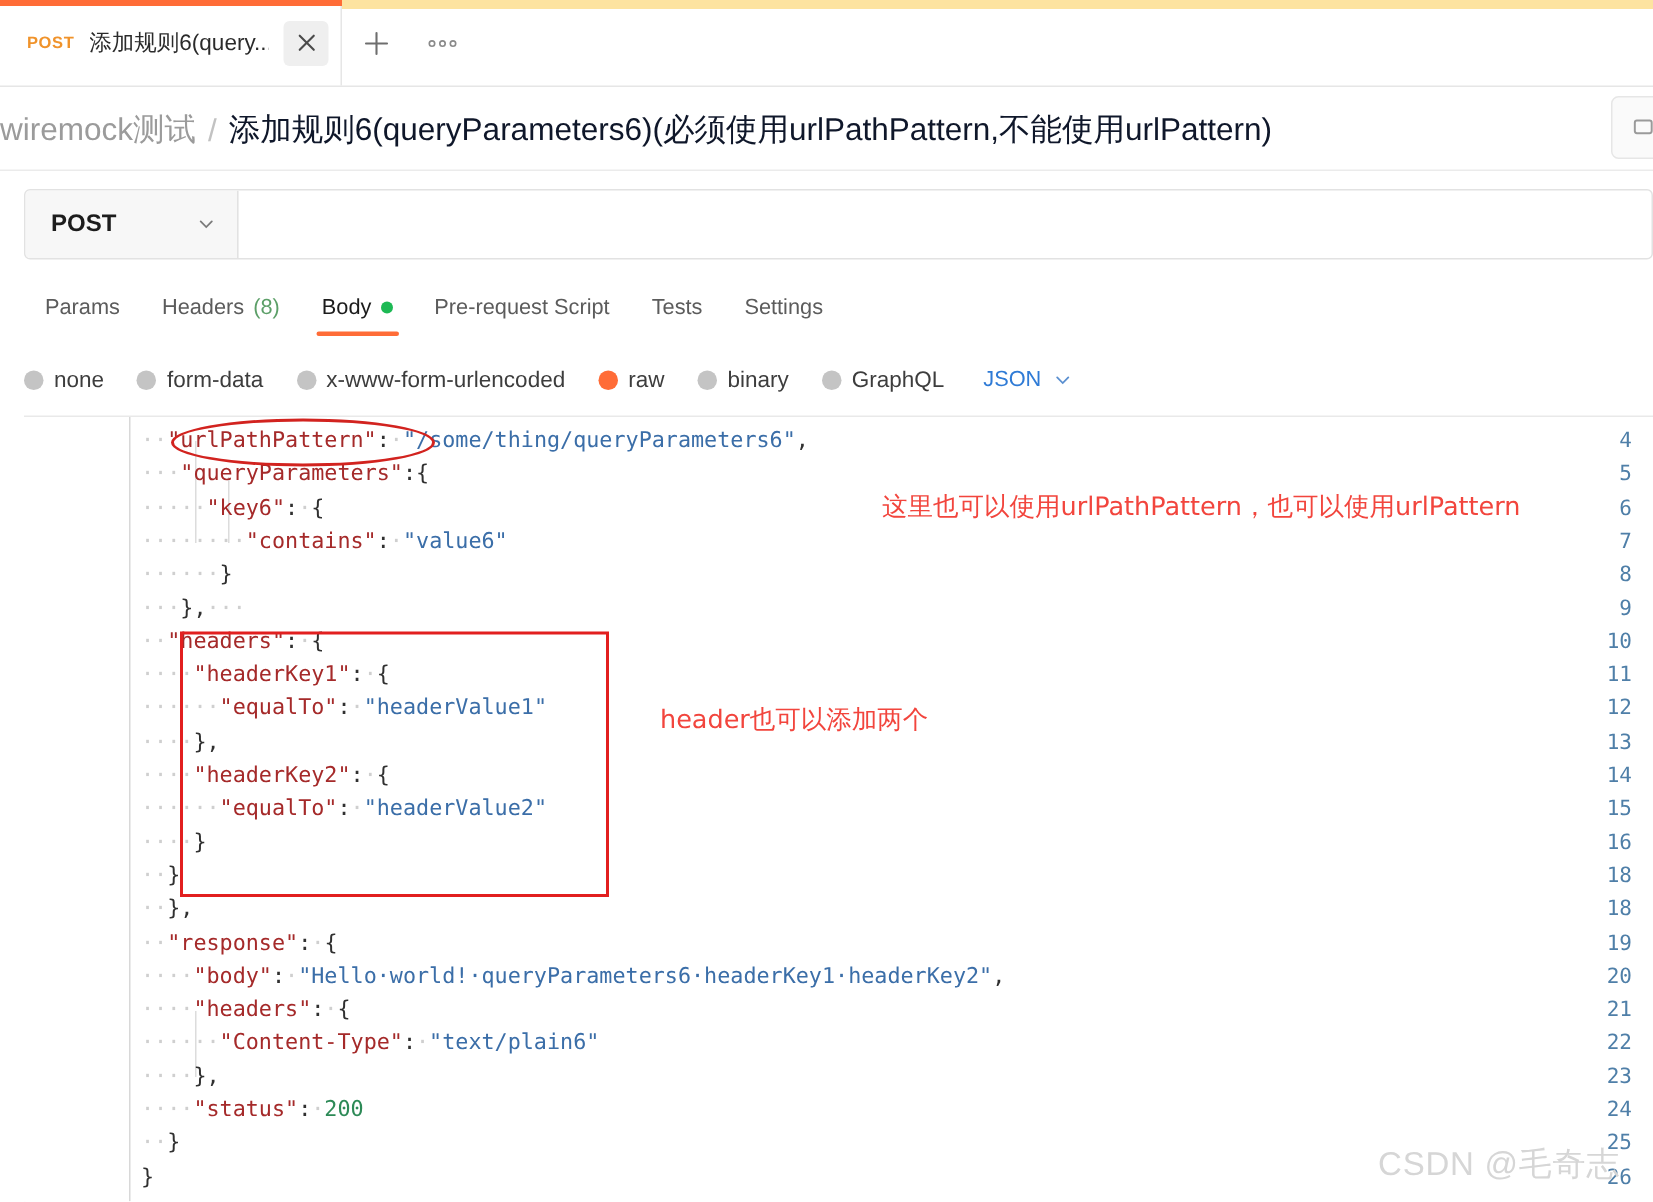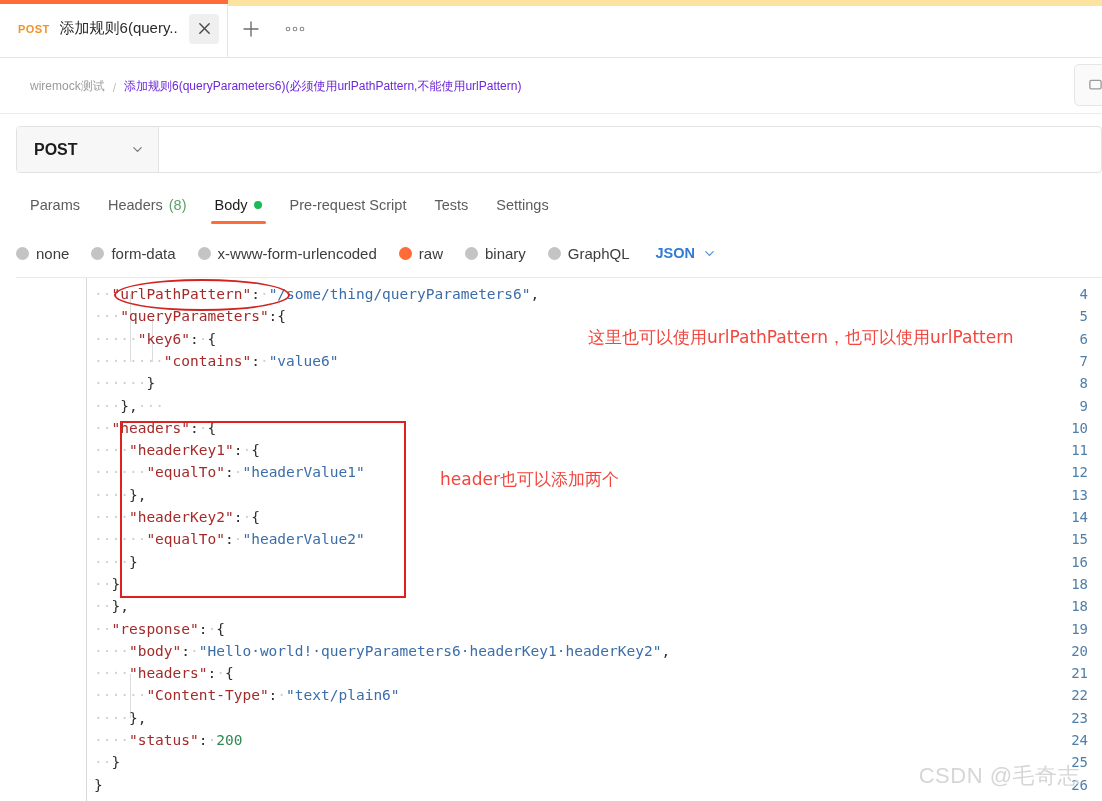--- a/index.html
+++ b/index.html
@@ -54,24 +54,24 @@
   .tabstrip-bottomline {
     position: absolute; left: 0; top: 57px; width: 1102px; height: 1px;
     background: #e6e6e6;
   }
 
   
   .crumbrow {
     position: absolute; left: 0; top: 58px; width: 1102px; height: 56px;
     display: flex; align-items: center; background: #fff;
   }
-  .crumbs { margin-left: 30px; font-size: 12px; display: flex; align-items: flex-end; gap: 8px; }
+  .crumbs { font-size: 21px; display: flex; align-items: flex-end; gap: 8px; }
   .crumb-collection { color: #9b9b9b; }
   .crumb-sep { color: #c2c2c2; }
-  .crumb-current { color: #6d28d9; }
+  .crumb-current { color: #0f172a; }
   .crumbrow-btn {
     position: absolute; right: -14px; top: 6px; width: 42px; height: 42px;
     background: #fafafa; border: 1px solid #e6e6e6; border-radius: 5px;
     display: flex; align-items: center; justify-content: center;
   }
   .crumbrow-btn svg { width: 15px; height: 15px; }
   .crumbrow-line {
     position: absolute; left: 0; top: 113px; width: 1102px; height: 1px; background: #ebebeb;
   }
 
@@ -118,21 +118,21 @@
     position: absolute; left: 16px; top: 238px; height: 30px;
     display: flex; align-items: center; gap: 0;
   }
   .btype { display: flex; align-items: center; gap: 7px; padding-right: 22px; }
   .radio {
     width: 13px; height: 13px; border-radius: 50%; background: #c4c4c4; flex: 0 0 auto;
   }
   .radio.on { background: #ff6c37; }
   .btype-label { font-size: 15px; color: #3d3d3d; }
   .fmt-select { display: flex; align-items: center; gap: 8px; margin-left: 4px; }
-  .fmt-label { font-size: 14.5px; color: #2f7bd6; font-weight: 700; }
+  .fmt-label { font-size: 14.5px; color: #2f7bd6; font-weight: 400; }
   .fmt-caret svg { width: 13px; height: 13px; display: block; }
 
   .editor-topline {
     position: absolute; left: 16px; top: 277px; width: 1086px; height: 1px; background: #e9e9e9;
   }
 
   
   .editor {
     position: absolute; left: 16px; top: 278px; width: 1086px; height: 523px;
     background: #fff; overflow: hidden;

